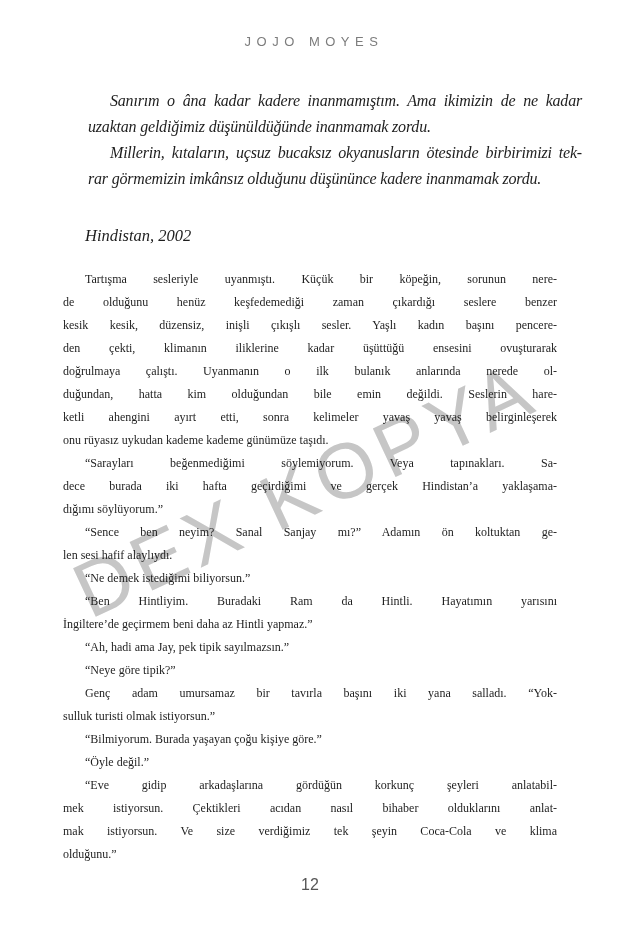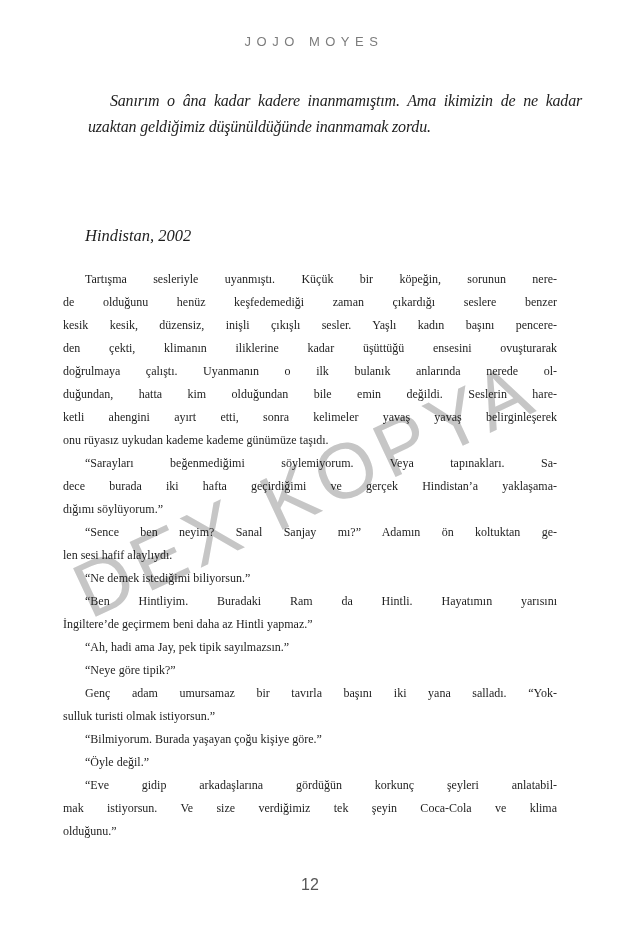--- a/index.html
+++ b/index.html
@@ -93,20 +93,24 @@
 
   <div class="running-header">JOJO MOYES</div>
 
   <div class="watermark">DEX KOPYA</div>
 
   <div class="epigraph">
       <div>
         <div class="line first">Sanırım o âna kadar kadere inanmamıştım. Ama ikimizin de ne kadar</div>
         <div class="line last">uzaktan geldiğimiz düşünüldüğünde inanmamak zordu.</div>
       </div>
+      <div>
+        <div class="line first">Millerin, kıtaların, uçsuz bucaksız okyanusların ötesinde birbirimizi tek-</div>
+        <div class="line last">rar görmemizin imkânsız olduğunu düşününce kadere inanmamak zordu.</div>
+      </div>
     </div>
 
   <div class="section-heading">Hindistan, 2002</div>
 
   <div class="body-text">
       <div>
         <div class="line first">Tartışma sesleriyle uyanmıştı. Küçük bir köpeğin, sorunun nere-</div>
         <div class="line">de olduğunu henüz keşfedemediği zaman çıkardığı seslere benzer</div>
         <div class="line">kesik kesik, düzensiz, inişli çıkışlı sesler. Yaşlı kadın başını pencere-</div>
         <div class="line">den çekti, klimanın iliklerine kadar üşüttüğü ensesini ovuşturarak</div>
@@ -142,20 +146,21 @@
         <div class="line last">sulluk turisti olmak istiyorsun.”</div>
       </div>
       <div>
         <div class="line first last">“Bilmiyorum. Burada yaşayan çoğu kişiye göre.”</div>
       </div>
       <div>
         <div class="line first last">“Öyle değil.”</div>
       </div>
       <div>
         <div class="line first">“Eve gidip arkadaşlarına gördüğün korkunç şeyleri anlatabil-</div>
+        <div class="line">mek istiyorsun. Çektikleri acıdan nasıl bihaber olduklarını anlat-</div>
         <div class="line">mak istiyorsun. Ve size verdiğimiz tek şeyin Coca-Cola ve klima</div>
         <div class="line last">olduğunu.”</div>
       </div>
     </div>
 
   <div class="page-number">12</div>
 
 </div>
 
 </body></html>

